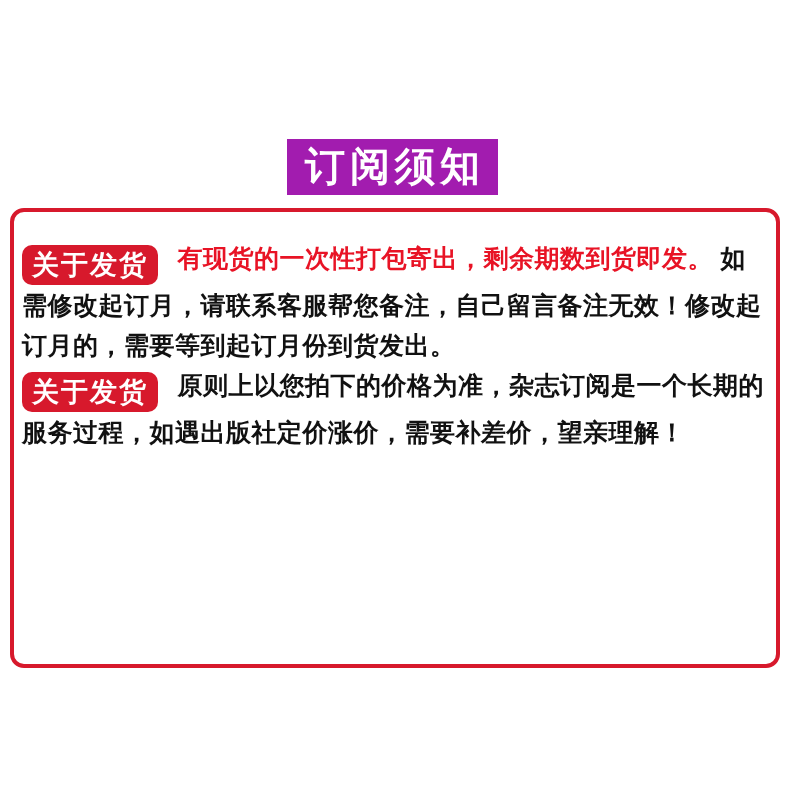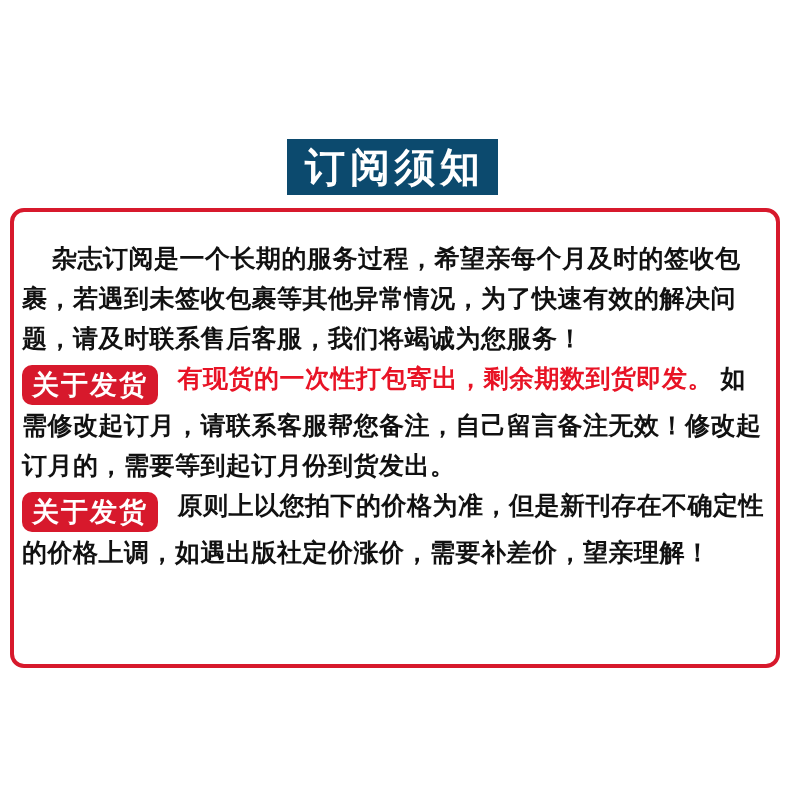--- a/index.html
+++ b/index.html
@@ -16,27 +16,26 @@
     width: 790px;
     height: 790px;
     background: #ffffff;
   }
   .title-badge {
     position: absolute;
     left: 287px;
     top: 139px;
     width: 211px;
     height: 56px;
-    background: #0c4a6e;
+    background: #a21caf;
     color: #ffffff;
     font-size: 40px;
     font-weight: bold;
     letter-spacing: 5px;
     display: flex;
-    align-items: center;
     justify-content: center;
     text-indent: 5px; 
   }
   .notice-box {
     position: absolute;
     left: 10px;
     top: 208px;
     width: 770px;
     height: 460px;
     box-sizing: border-box;
@@ -83,30 +82,27 @@
 <body>
 
 <div class="page">
 
   <div class="title-badge">
     <span>订阅须知</span>
   </div>
 
   <div class="notice-box">
 
-    <p class="intro">
-      <span>杂志订阅是一个长期的服务过程，希望亲每个月及时的签收包裹，若遇到未签收包裹等其他异常情况，为了快速有效的解决问题，请及时联系售后客服，我们将竭诚为您服务！</span>
-    </p>
 
     <p class="section">
       <span class="pill-badge">关于发货</span>
       <span class="highlight-red">有现货的一次性打包寄出，剩余期数到货即发。</span>
       <span>如需修改起订月，请联系客服帮您备注，自己留言备注无效！修改起订月的，需要等到起订月份到货发出。</span>
     </p>
 
     <p class="section">
       <span class="pill-badge">关于发货</span>
-      <span>原则上以您拍下的价格为准，但是新刊存在不确定性的价格上调，如遇出版社定价涨价，需要补差价，望亲理解！</span>
+      <span>原则上以您拍下的价格为准，杂志订阅是一个长期的服务过程，如遇出版社定价涨价，需要补差价，望亲理解！</span>
     </p>
 
   </div>
 
 </div>
 
 </body></html>

